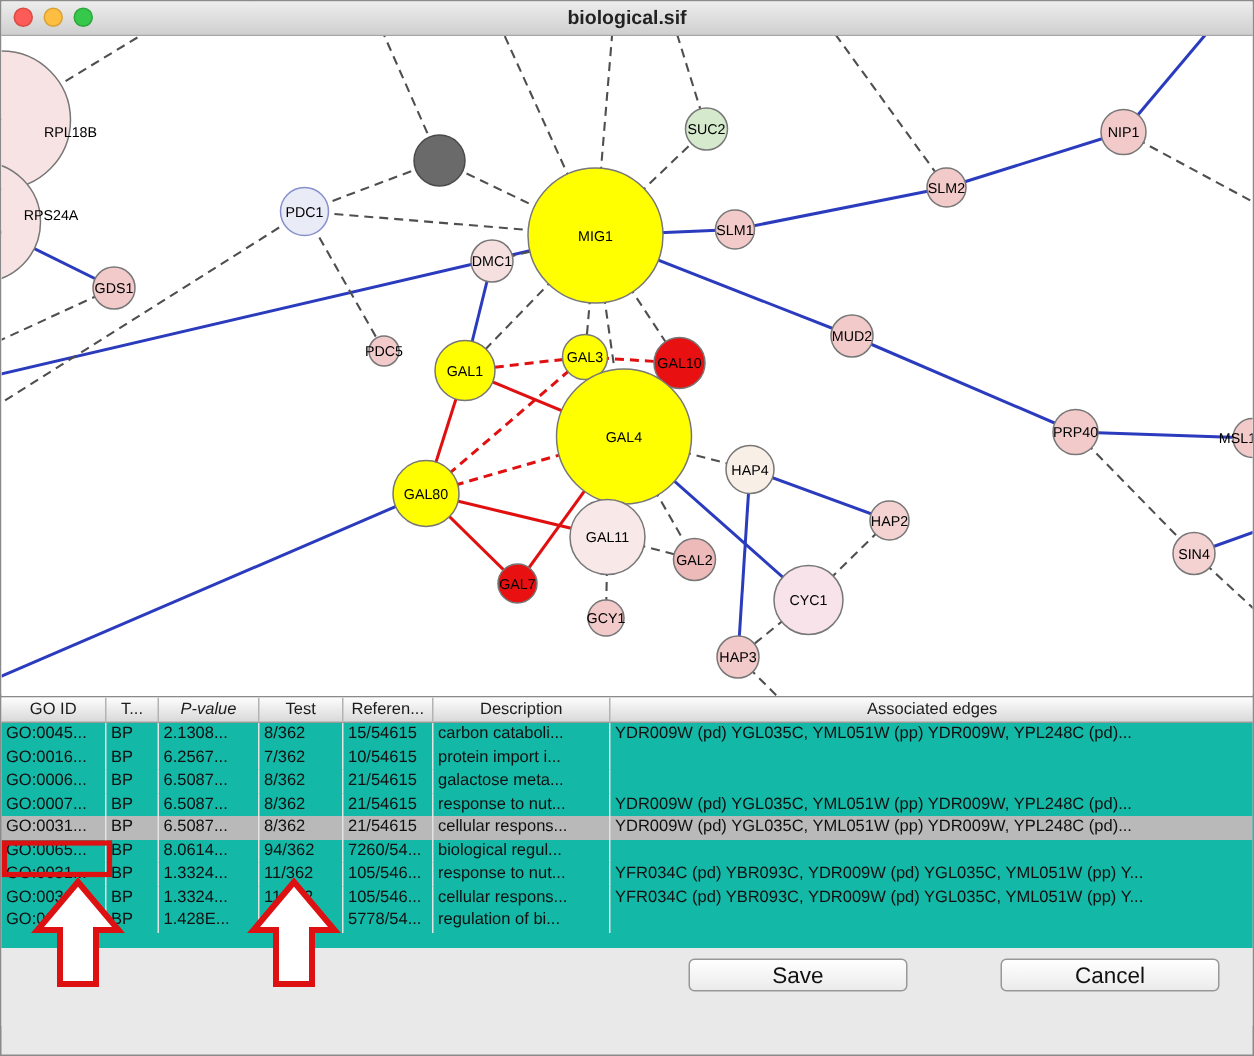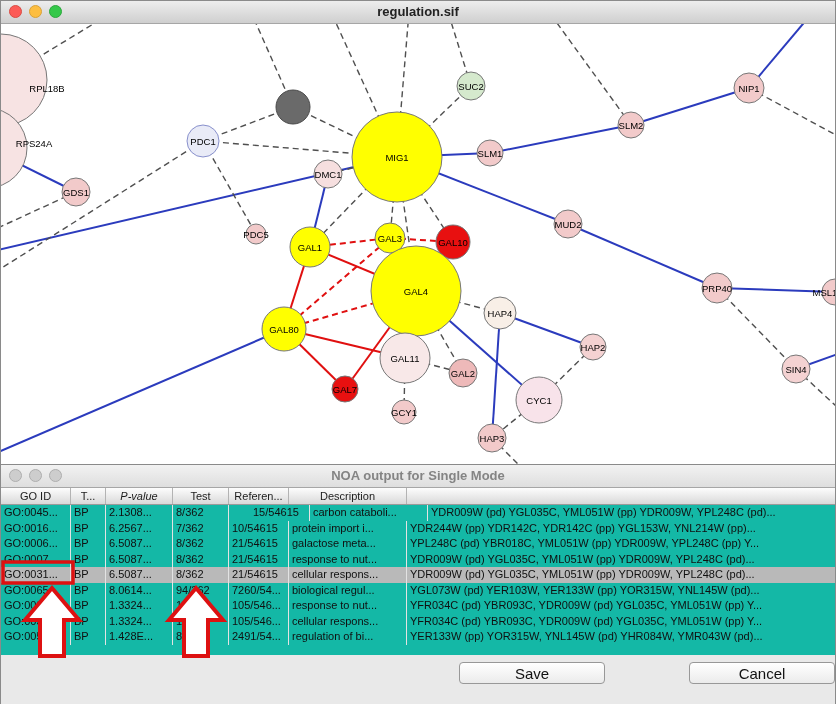--- a/index.html
+++ b/index.html
@@ -37,34 +37,34 @@
   .td{font-size:11px;line-height:15.5px;color:#101010;padding-left:3px;
       border-right:1px solid #e3e3e3;box-sizing:border-box;overflow:hidden;white-space:nowrap;flex:none;}
   .footer{position:relative;height:52px;background:#e9e9e9;}
   .mac-btn{
     position:absolute;top:7px;width:146px;height:22px;
     background:linear-gradient(#ffffff,#ebebeb);
     border:1px solid #989898;border-radius:4px;
     font-family:"Liberation Sans",sans-serif;font-size:15px;color:#111;
   }
   #save-btn{left:458px;}
-  #cancel-btn{left:688px;}
+  #cancel-btn{left:666px;}
   #annot{position:absolute;left:0;top:0;pointer-events:none;z-index:99;}
 </style>
 </head>
 <body>
 
 <section class="window" id="win-top">
   <div class="titlebar">
     <div class="lights">
       <span class="light red"></span>
       <span class="light yellow"></span>
       <span class="light green"></span>
     </div>
-    <span class="title">regulation.sif</span>
+    <span class="title">biological.sif</span>
   </div>
   <div class="canvas">
     <svg id="graph-svg" width="836" height="441">
         <line x1="75" y1="168" x2="-14" y2="124" stroke="#2b3bbd" stroke-width="2"></line>
         <line x1="396" y1="133" x2="489" y2="129" stroke="#2b3bbd" stroke-width="2"></line>
         <line x1="489" y1="129" x2="630" y2="101" stroke="#2b3bbd" stroke-width="2"></line>
         <line x1="630" y1="101" x2="748" y2="64" stroke="#2b3bbd" stroke-width="2"></line>
         <line x1="748" y1="64" x2="812" y2="-12" stroke="#2b3bbd" stroke-width="2"></line>
         <line x1="396" y1="133" x2="567" y2="200" stroke="#2b3bbd" stroke-width="2"></line>
         <line x1="567" y1="200" x2="716" y2="264" stroke="#2b3bbd" stroke-width="2"></line>
@@ -170,64 +170,55 @@
         <text x="403" y="391.5" class="node-label">GCY1</text>
         <circle cx="491" cy="414" r="14" fill="#f2caca" stroke="#777" stroke-width="1"></circle>
         <text x="491" y="417.5" class="node-label">HAP3</text>
         <circle cx="795" cy="345" r="14" fill="#f4d2d2" stroke="#777" stroke-width="1"></circle>
         <text x="795" y="348.5" class="node-label">SIN4</text>
       </svg>
   </div>
 </section>
 
 <section class="window" id="win-bottom">
-  <div class="titlebar unfocused">
-    <div class="lights">
-      <span class="light gray"></span>
-      <span class="light gray"></span>
-      <span class="light gray"></span>
-    </div>
-    <span class="title">NOA output for Single Mode</span>
-  </div>
   <div>
     <div class="thead" id="tbl-head">
         <div class="th" style="width: 70px;">GO ID</div>
         <div class="th" style="width: 35px;">T...</div>
         <div class="th" style="width: 67px; font-style: italic;">P-value</div>
         <div class="th" style="width: 56px;">Test</div>
         <div class="th" style="width: 60px;">Referen...</div>
         <div class="th" style="width: 118px;">Description</div>
+        <div class="th" style="width: 430px;">Associated edges</div>
       </div>
     <div class="tbody" id="tbl-body">
         <div class="tr">
           <div class="td" style="width: 70px;">GO:0045...</div>
           <div class="td" style="width: 35px;">BP</div>
           <div class="td" style="width: 67px;">2.1308...</div>
           <div class="td" style="width: 56px;">8/362</div>
-          <div class="td" style="width: 60px; margin-left: 21px;">15/54615</div>
+          <div class="td" style="width: 60px;">15/54615</div>
           <div class="td" style="width: 118px;">carbon cataboli...</div>
           <div class="td" style="width: 430px;">YDR009W (pd) YGL035C, YML051W (pp) YDR009W, YPL248C (pd)...</div>
         </div>
         <div class="tr">
           <div class="td" style="width: 70px;">GO:0016...</div>
           <div class="td" style="width: 35px;">BP</div>
           <div class="td" style="width: 67px;">6.2567...</div>
           <div class="td" style="width: 56px;">7/362</div>
           <div class="td" style="width: 60px;">10/54615</div>
           <div class="td" style="width: 118px;">protein import i...</div>
-          <div class="td" style="width: 430px;">YDR244W (pp) YDR142C, YDR142C (pp) YGL153W, YNL214W (pp)...</div>
         </div>
         <div class="tr">
           <div class="td" style="width: 70px;">GO:0006...</div>
           <div class="td" style="width: 35px;">BP</div>
           <div class="td" style="width: 67px;">6.5087...</div>
           <div class="td" style="width: 56px;">8/362</div>
           <div class="td" style="width: 60px;">21/54615</div>
           <div class="td" style="width: 118px;">galactose meta...</div>
-          <div class="td" style="width: 430px;">YPL248C (pd) YBR018C, YML051W (pp) YDR009W, YPL248C (pp) Y...</div>
         </div>
         <div class="tr">
           <div class="td" style="width: 70px;">GO:0007...</div>
           <div class="td" style="width: 35px;">BP</div>
           <div class="td" style="width: 67px;">6.5087...</div>
           <div class="td" style="width: 56px;">8/362</div>
           <div class="td" style="width: 60px;">21/54615</div>
           <div class="td" style="width: 118px;">response to nut...</div>
           <div class="td" style="width: 430px;">YDR009W (pd) YGL035C, YML051W (pp) YDR009W, YPL248C (pd)...</div>
         </div>
@@ -240,21 +231,20 @@
           <div class="td" style="width: 118px;">cellular respons...</div>
           <div class="td" style="width: 430px;">YDR009W (pd) YGL035C, YML051W (pp) YDR009W, YPL248C (pd)...</div>
         </div>
         <div class="tr">
           <div class="td" style="width: 70px;">GO:0065...</div>
           <div class="td" style="width: 35px;">BP</div>
           <div class="td" style="width: 67px;">8.0614...</div>
           <div class="td" style="width: 56px;">94/362</div>
           <div class="td" style="width: 60px;">7260/54...</div>
           <div class="td" style="width: 118px;">biological regul...</div>
-          <div class="td" style="width: 430px;">YGL073W (pd) YER103W, YER133W (pp) YOR315W, YNL145W (pd)...</div>
         </div>
         <div class="tr">
           <div class="td" style="width: 70px;">GO:0031...</div>
           <div class="td" style="width: 35px;">BP</div>
           <div class="td" style="width: 67px;">1.3324...</div>
           <div class="td" style="width: 56px;">11/362</div>
           <div class="td" style="width: 60px;">105/546...</div>
           <div class="td" style="width: 118px;">response to nut...</div>
           <div class="td" style="width: 430px;">YFR034C (pd) YBR093C, YDR009W (pd) YGL035C, YML051W (pp) Y...</div>
         </div>
@@ -265,23 +255,22 @@
           <div class="td" style="width: 56px;">11/362</div>
           <div class="td" style="width: 60px;">105/546...</div>
           <div class="td" style="width: 118px;">cellular respons...</div>
           <div class="td" style="width: 430px;">YFR034C (pd) YBR093C, YDR009W (pd) YGL035C, YML051W (pp) Y...</div>
         </div>
         <div class="tr">
           <div class="td" style="width: 70px;">GO:0050...</div>
           <div class="td" style="width: 35px;">BP</div>
           <div class="td" style="width: 67px;">1.428E...</div>
           <div class="td" style="width: 56px;">80/362</div>
-          <div class="td" style="width: 60px;">2491/54...</div>
+          <div class="td" style="width: 60px;">5778/54...</div>
           <div class="td" style="width: 118px;">regulation of bi...</div>
-          <div class="td" style="width: 430px;">YER133W (pp) YOR315W, YNL145W (pd) YHR084W, YMR043W (pd)...</div>
         </div>
       </div>
   </div>
   <div class="footer">
     <button class="mac-btn" id="save-btn">Save</button>
     <button class="mac-btn" id="cancel-btn">Cancel</button>
   </div>
 </section>
 
 <svg id="annot" width="836" height="704">

